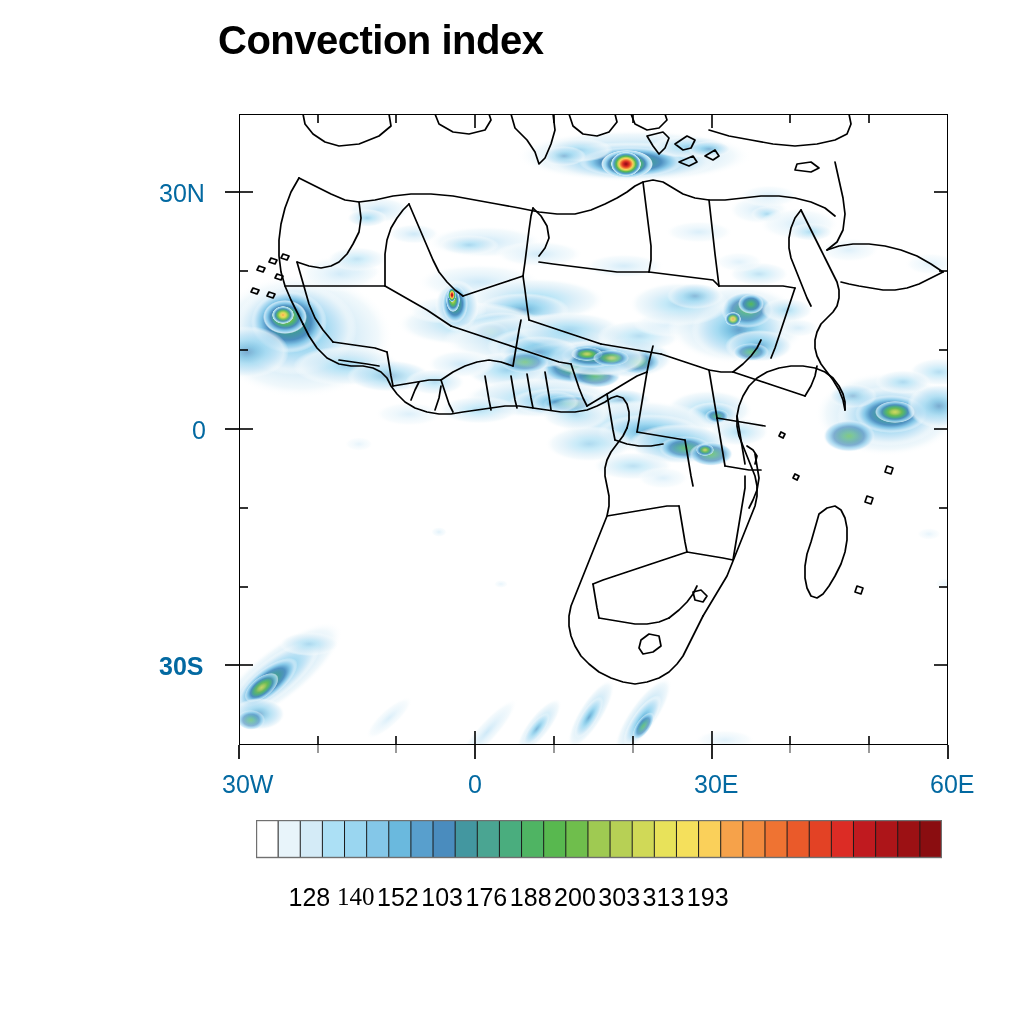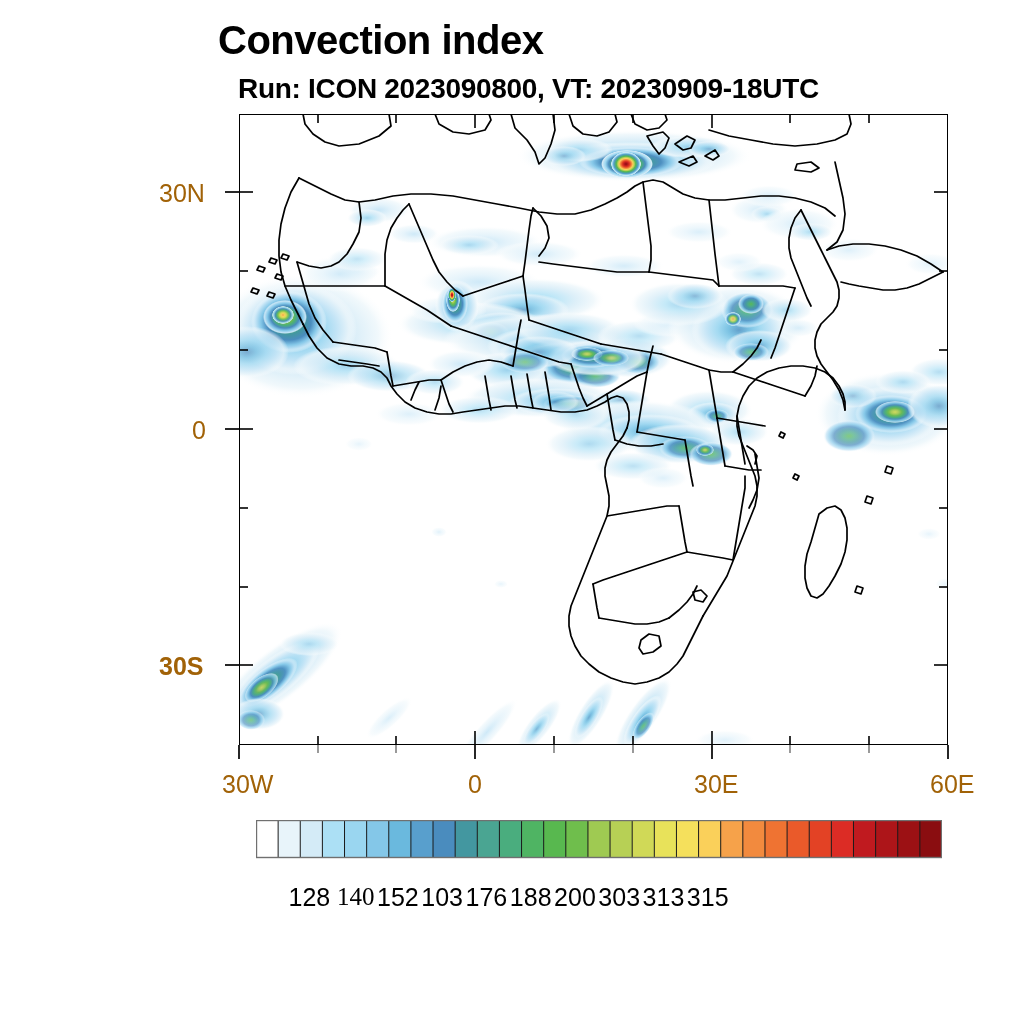--- a/index.html
+++ b/index.html
@@ -2,36 +2,35 @@
 <html><head>
 <meta charset="utf-8">
 <style>
   html,body{margin:0;padding:0;background:#ffffff;}
   body{width:1024px;height:1024px;position:relative;
        font-family:"Liberation Sans",sans-serif;overflow:hidden;}
   #stage{position:absolute;left:10px;top:0;width:1024px;height:825px;margin-left:48px;}
   .ttl{position:absolute;font-weight:bold;color:#000;white-space:nowrap;}
   #title{left:160px;top:18px;font-size:40px;letter-spacing:-0.5px;}
   #subtitle{left:180px;top:73px;font-size:28px;letter-spacing:-0.3px;}
-  .axlab{position:absolute;font-size:25px;color:#a16207;white-space:nowrap;}
+  .axlab{position:absolute;font-size:25px;color:#0369a1;white-space:nowrap;}
   .cblab{position:absolute;font-size:25px;color:#000;white-space:nowrap;
          text-align:right;}
   svg{display:block;}
   #mapsvg{position:absolute;left:181px;top:114px;}
   #cbsvg{position:absolute;left:198px;top:820px;}
   #frame{position:absolute;left:181px;top:114px;width:709px;height:631px;
          box-sizing:border-box;border:1.6px solid #000;pointer-events:none;}
 </style>
 </head>
 <body>
 
 <div id="stage">
 
   <div class="ttl" id="title">Convection index</div>
-  <div class="ttl" id="subtitle">Run: ICON 2023090800,  VT: 20230909-18UTC</div>
 
   <svg id="mapsvg" width="709" height="631" viewBox="0 0 709 631">
     <defs>
       <clipPath id="clipMap">
           <rect x="0" y="0" width="709" height="631"></rect>
         </clipPath>
 
       <radialGradient id="gRed" cx="50%" cy="50%" r="50%">
         <stop offset="0%" stop-color="#8a0d10"></stop>
         <stop offset="14%" stop-color="#c01a1f"></stop>
@@ -609,16 +608,16 @@
   <div id="cblabels">
       <div class="cblab" style="left: 212.258px; top: 883px; width: 60px;">128</div>
       <div class="cblab" style="left: 256.516px; top: 883px; width: 60px; font-family: Liberation Serif, serif;">140</div>
       <div class="cblab" style="left: 300.774px; top: 883px; width: 60px;">152</div>
       <div class="cblab" style="left: 345.032px; top: 883px; width: 60px;">103</div>
       <div class="cblab" style="left: 389.29px; top: 883px; width: 60px;">176</div>
       <div class="cblab" style="left: 433.548px; top: 883px; width: 60px;">188</div>
       <div class="cblab" style="left: 477.806px; top: 883px; width: 60px;">200</div>
       <div class="cblab" style="left: 522.065px; top: 883px; width: 60px;">303</div>
       <div class="cblab" style="left: 566.323px; top: 883px; width: 60px;">313</div>
-      <div class="cblab" style="left: 610.581px; top: 883px; width: 60px;">315</div>
+      <div class="cblab" style="left: 610.581px; top: 883px; width: 60px;">193</div>
     </div>
 
 </div>
 
 </body></html>

